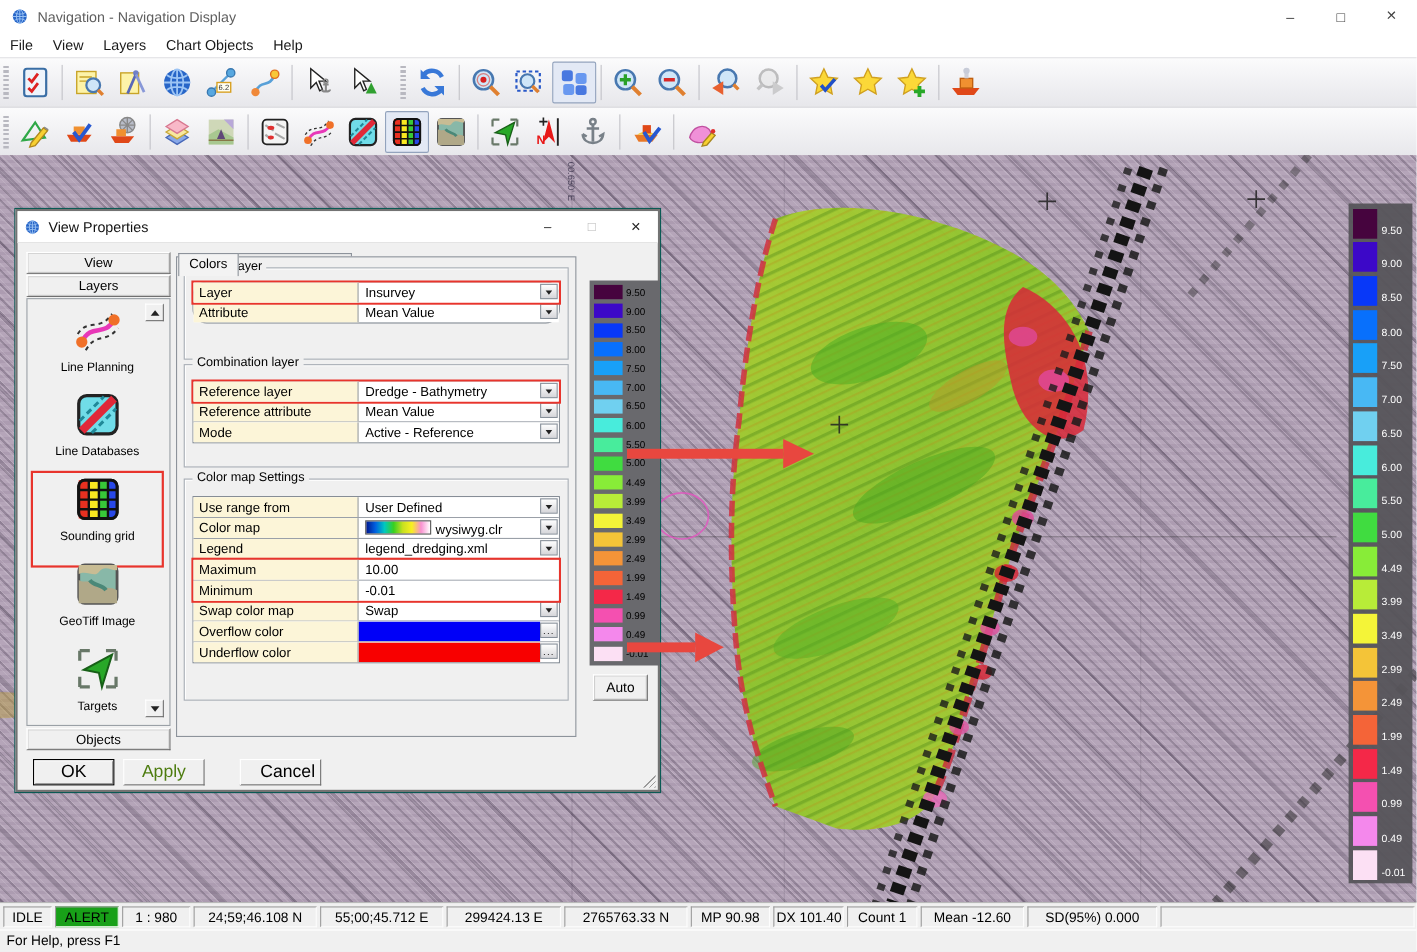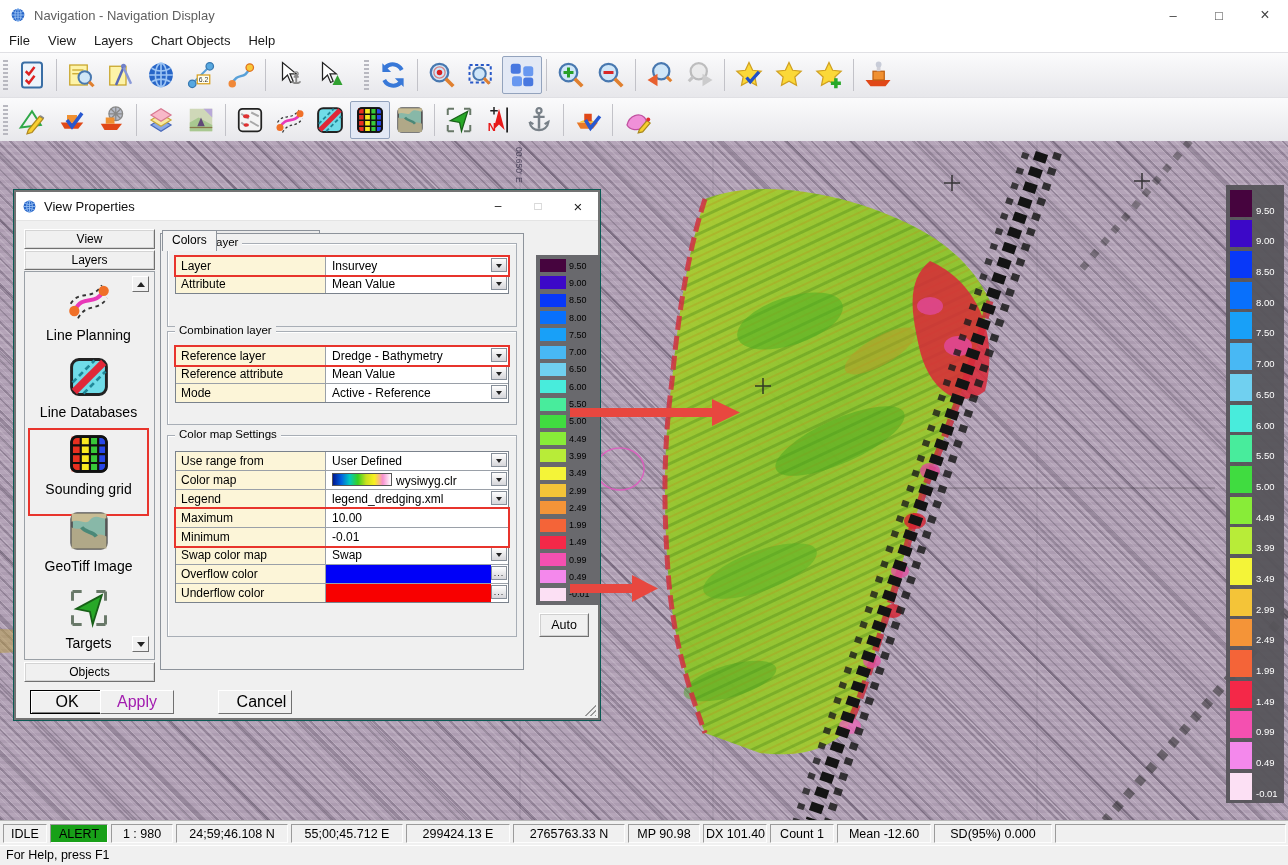--- a/index.html
+++ b/index.html
@@ -45,56 +45,56 @@
   #dialog{position:absolute;left:14px;top:190px;width:586px;height:530px;background:#f0f0f0;border:2px solid #737373;box-shadow:0 0 0 1px #0a5a54;z-index:30;box-sizing:border-box;}
   #dlg-title{height:28px;background:#fff;display:flex;align-items:center;border-bottom:1px solid #e4e4e4;}
   #dlg-title-text{font-size:13px;color:#111;margin-left:7px;flex:1;}
   .dlgbtn{width:40px;height:28px;display:flex;align-items:center;justify-content:center;color:#222;font-size:12px;}
   .dlgbtn.dim{color:#b8b8b8;}
 
   .sidebtn{position:absolute;left:8px;width:131px;height:20px;background:#f0f0f0;font-size:12px;text-align:center;line-height:19px;border:1px solid #707070;border-top-color:#fff;border-left-color:#fff;box-shadow:0 0 0 1px #d4d4d4 inset;box-sizing:border-box;}
   #side-view{top:37px;} #side-layers{top:58px;} #side-objects{top:470px;}
   #layer-list{position:absolute;left:8px;top:79px;width:131px;height:389px;border:1px solid #9aa0a6;background:#f0f0f0;box-sizing:border-box;overflow:hidden;}
   .layer-item{position:absolute;left:7px;width:113px;height:80px;text-align:center;}
-  .layer-item .lbl{font-size:14px;margin-top:1px;}
+  .layer-item .lbl{font-size:11px;margin-top:1px;}
   .layer-item.hl{outline:2.5px solid #e8342c;outline-offset:2px;}
   .scrollbtn{position:absolute;width:17px;height:16px;background:#f0f0f0;border:1px solid #707070;border-top-color:#fff;border-left-color:#fff;display:flex;align-items:center;justify-content:center;box-sizing:border-box;}
   .tri-up{width:0;height:0;border:4px solid transparent;border-bottom:5px solid #222;margin-top:-4px;}
   .tri-dn{width:0;height:0;border:4px solid transparent;border-top:5px solid #222;margin-bottom:-4px;}
 
   .tab{position:absolute;top:38px;height:19px;border:1px solid #8d939b;border-bottom:none;background:#eaeaea;font-size:12px;padding:2px 9px 0 9px;box-sizing:border-box;}
   .tab.active{background:#f3f3f3;height:21px;z-index:3;}
   #tab-frame{position:absolute;left:144px;top:41px;width:364px;height:437px;border:1px solid #8d939b;background:#f0f0f0;box-sizing:border-box;}
 
   .groupbox{position:absolute;left:6px;width:348px;border:1px solid #a8aeb6;box-shadow:1px 1px 0 #fff inset;}
   .gtitle{position:absolute;top:-8px;left:7px;background:#f0f0f0;padding:0 4px;font-size:11.5px;}
   #grp1{top:9px;height:82px;} #grp2{top:97px;height:92px;} #grp3{top:201px;height:200px;}
   .rows{position:absolute;left:7px;right:7px;border:1px solid #7a828c;background:#fff;}
-  #grp1 .rows{top:12px;} #grp2 .rows{top:14px;} #grp3 .rows{top:15px;}
+  #grp1 .rows{top:12px;border-radius:13px;} #grp2 .rows{top:14px;} #grp3 .rows{top:15px;}
   .prow{display:flex;height:18px;border-bottom:1px solid #9aa0a8;background:#fff;position:relative;}
   .rows .prow:last-child{border-bottom:none;}
   .plabel{width:150px;background:#fcf5d8;border-right:1px solid #9aa0a8;font-size:12px;padding:1.5px 0 0 5px;box-sizing:border-box;white-space:nowrap;}
   .pval{flex:1;font-size:12px;padding:1.5px 20px 0 6px;position:relative;white-space:nowrap;overflow:hidden;}
   .ddbtn{position:absolute;right:1px;top:1px;width:16px;height:14px;background:linear-gradient(#fefefe,#d6d6da);border:1px solid #878f99;display:flex;align-items:center;justify-content:center;box-sizing:border-box;}
   .caret{width:0;height:0;border:3.5px solid transparent;border-top:4.5px solid #222;margin-top:4px;}
   .dots{font-size:9px;color:#222;letter-spacing:1px;line-height:10px;}
   .cm-swatch{display:inline-block;width:58px;height:11px;vertical-align:-1px;margin-right:4px;border:1px solid #555;
     background:linear-gradient(90deg,#001890,#0060e0,#00c8c0,#38d020,#c8e020,#f8f020,#f890d0,#ffffff);}
   .colorfill{position:absolute;left:0;top:0;bottom:0;right:17px;}
   .redwrap{outline:2.5px solid #e8342c;outline-offset:0px;position:relative;z-index:2;}
 
   #dlg-legend{position:absolute;left:520px;top:63px;width:64px;height:350px;background:#69696d;padding:2px 0 0 4px;box-sizing:border-box;}
   .dl-row{height:17.3px;display:flex;align-items:center;}
   .dl-sw{width:26px;height:13px;}
   .dl-tx{font-size:9px;color:#000;margin-left:3px;}
   #auto-btn{position:absolute;left:523px;top:421px;width:50px;height:24px;background:#f0f0f0;border:1px solid #707070;border-top-color:#fff;border-left-color:#fff;box-shadow:0 0 0 1px #cfcfcf inset;font-size:12.5px;text-align:center;line-height:22px;box-sizing:border-box;}
 
   .btm-btn{position:absolute;top:498px;width:74px;height:24px;background:#f0f0f0;font-size:16px;text-align:center;line-height:22px;box-sizing:border-box;border:1px solid #707070;border-top-color:#fff;border-left-color:#fff;}
   #btn-ok{left:14px;border:1px solid #000;box-shadow:inset 1px 1px 0 #fff,inset -1px -1px 0 #808080;}
-  #btn-apply{left:84px;color:#a21caf;}
+  #btn-apply{left:96px;color:#4d7c0f;}
   #btn-cancel{left:202px;padding-left:13px;}
   #resize-grip{position:absolute;right:2px;bottom:2px;width:13px;height:13px;background:
     linear-gradient(135deg,transparent 0 57%,#9a9a9a 57% 63%,transparent 63% 75%,#9a9a9a 75% 81%,transparent 81% 93%,#9a9a9a 93%);}
 
   
   #statusbar{position:absolute;left:0;top:820px;width:1288px;height:25px;background:#f0f0f0;border-top:1px solid #b8b8b8;display:flex;align-items:center;padding-left:3px;box-sizing:border-box;}
   .scell{height:19px;line-height:18px;font-size:12.5px;text-align:center;border:1px solid;border-color:#9b9b9b #fdfdfd #fdfdfd #9b9b9b;margin-right:3px;padding:0 2px;white-space:nowrap;overflow:hidden;box-sizing:border-box;background:#f0f0f0;}
   .scell.alert{background:#18a018;}
   .scell.fill{flex:1;margin-right:2px;}
   #helpbar{position:absolute;left:0;top:845px;width:1288px;height:20px;background:#f0f0f0;font-size:12.5px;padding:2px 12px 0 6px;box-sizing:border-box;border-top:1px solid #fff;}

